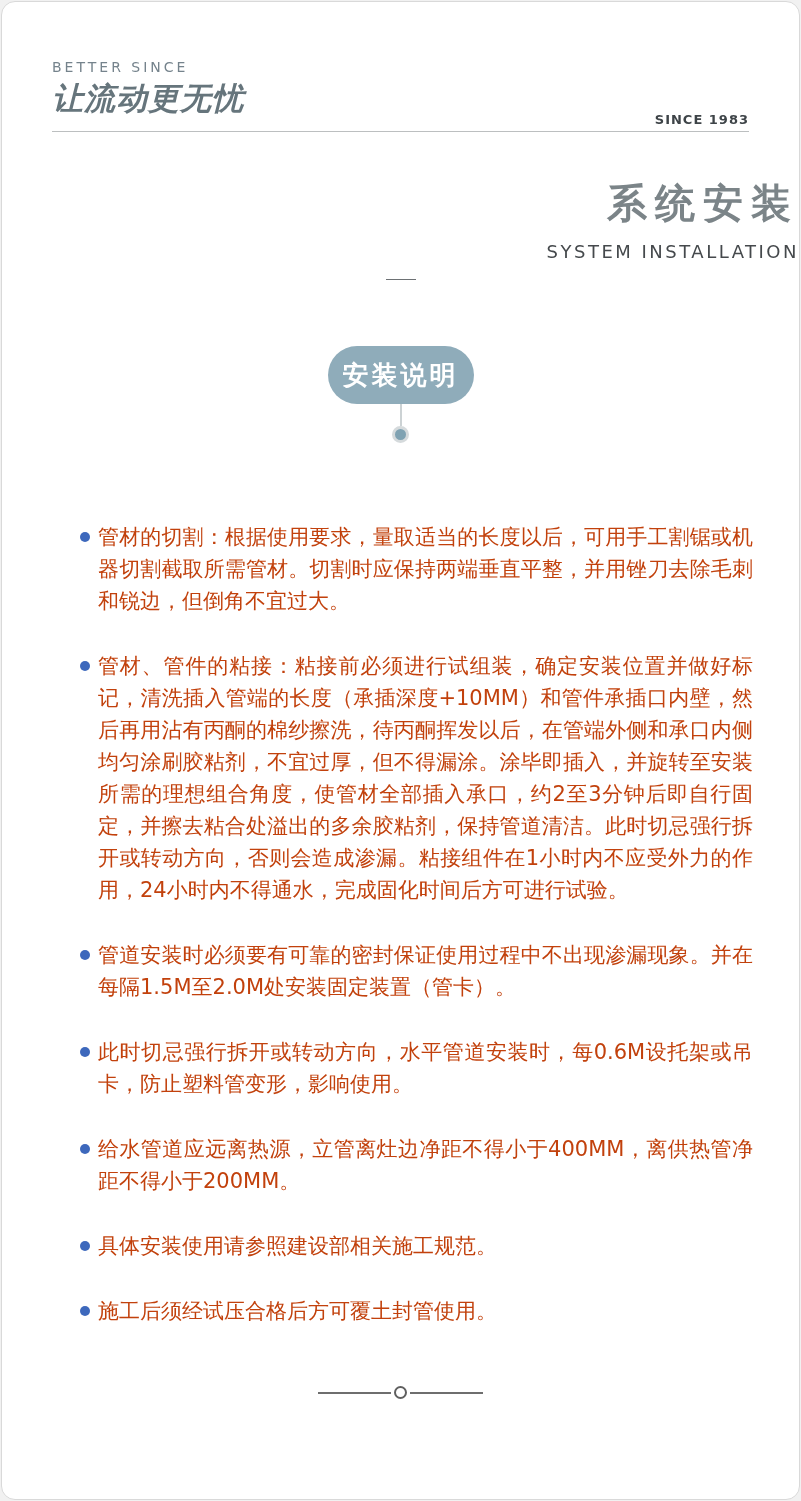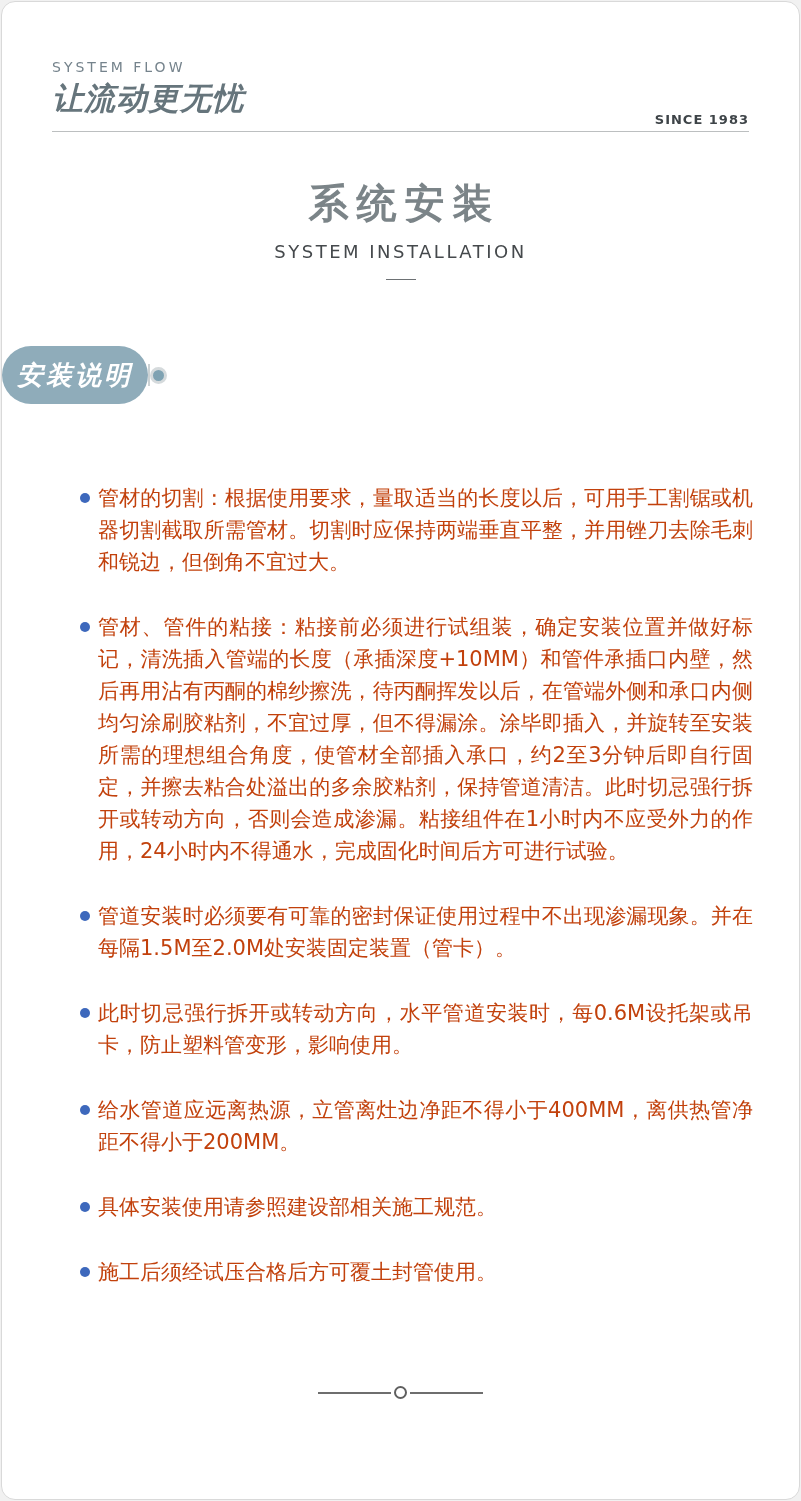--- a/index.html
+++ b/index.html
@@ -48,21 +48,21 @@
     position: absolute;
     right: 0;
     bottom: 4px;
     font-size: 13px;
     font-weight: 600;
     letter-spacing: 1px;
     color: #3e4448;
   }
 
   
-  .title-block { text-align: center; margin-top: 44px; }
+  .title-block { text-align: right; margin-top: 44px; }
   .title-zh {
     font-size: 40px;
     font-weight: 700;
     letter-spacing: 8px;
     text-indent: 8px;
     color: #7b8488;
   }
   .title-en {
     margin-top: 10px;
     font-size: 18px;
@@ -73,23 +73,22 @@
     width: 30px;
     height: 1px;
     background: #6d7174;
     margin: 17px auto 0 auto;
   }
 
   
   .badge-wrap {
     margin-top: 66px;
     display: flex;
-    flex-direction: row;
+    flex-direction: column;
     align-items: center;
-    font-style: italic;
   }
   .badge-pill {
     width: 146px;
     height: 58px;
     border-radius: 29px;
     background: #8FACBA;
     color: #ffffff;
     font-size: 26px;
     font-weight: 700;
     letter-spacing: 3px;
@@ -156,21 +155,21 @@
     border-radius: 50%;
     background: #ffffff;
   }
 </style>
 </head>
 <body>
 
 <div class="card">
 
   <div class="header">
-    <div class="brand-en">SYSTEM FLOW</div>
+    <div class="brand-en">BETTER SINCE</div>
     <div class="brand-zh">让流动更无忧</div>
     <div class="since">SINCE 1983</div>
   </div>
 
   <div class="title-block">
     <div class="title-zh">系统安装</div>
     <div class="title-en">SYSTEM INSTALLATION</div>
     <div class="title-rule"></div>
   </div>
 

